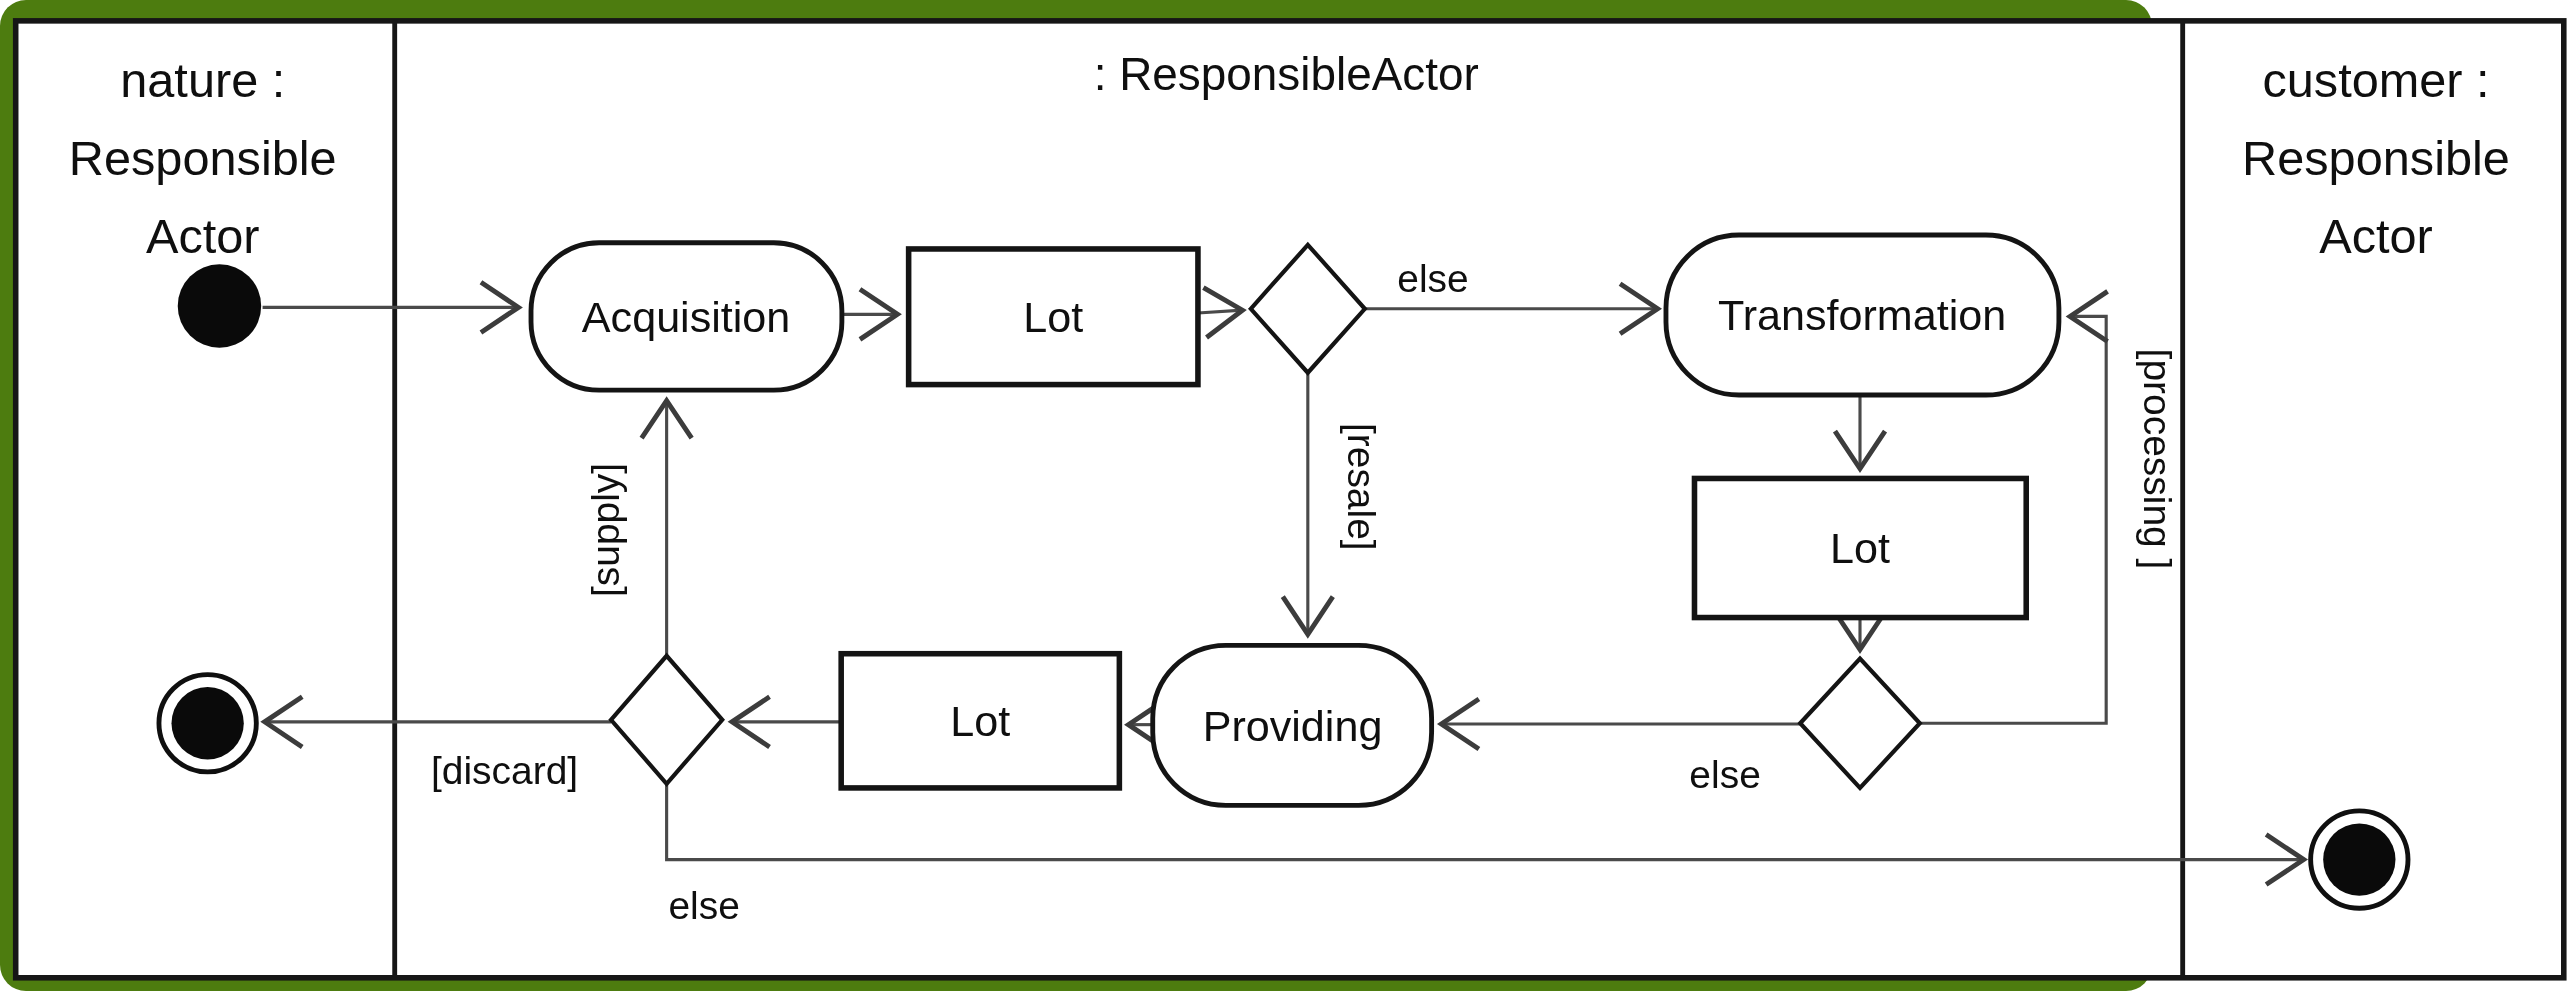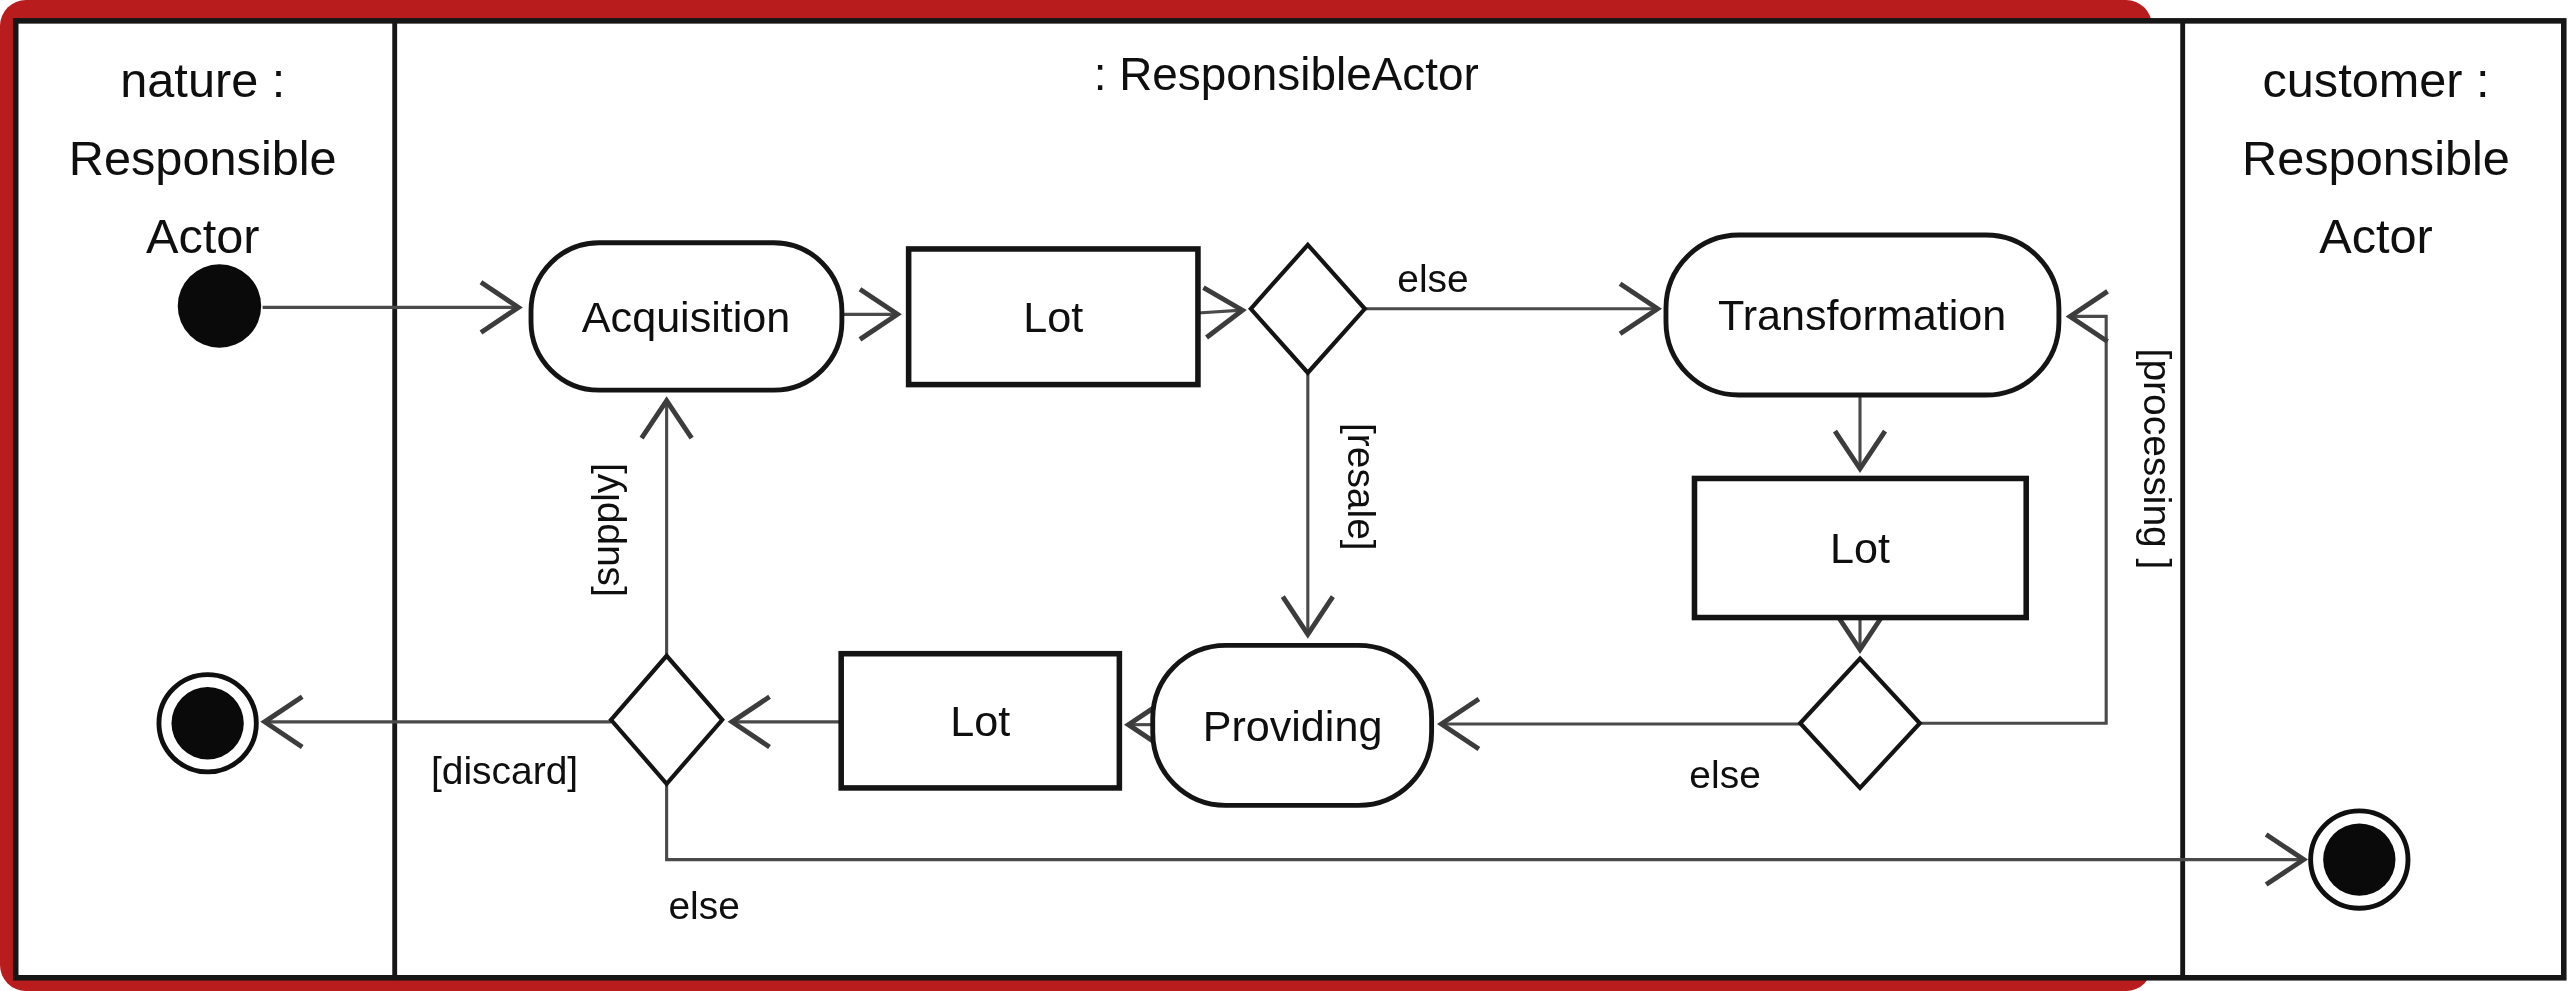--- a/index.html
+++ b/index.html
@@ -8,21 +8,21 @@
     background: #ffffff;
     width: 2576px;
     height: 991px;
     overflow: hidden;
     font-family: "Liberation Sans", sans-serif;
   }
   #stage {
     position: relative;
     width: 2152px;
     height: 991px;
-    background: #b91c1c;
+    background: #4d7c0f;
     border-radius: 26px;
   }
   svg { display: block; }
 
   .frame        { fill: #ffffff; stroke: #161616; stroke-width: 8; }
   .divider      { stroke: #161616; stroke-width: 7; }
   .action       { fill: #ffffff; stroke: #141414; stroke-width: 7; }
   .object       { fill: #ffffff; stroke: #141414; stroke-width: 8; }
   .decision     { fill: #ffffff; stroke: #141414; stroke-width: 6; stroke-linejoin: miter; }
   .edge         { fill: none; stroke: #4a4a4a; stroke-width: 4.5; }

